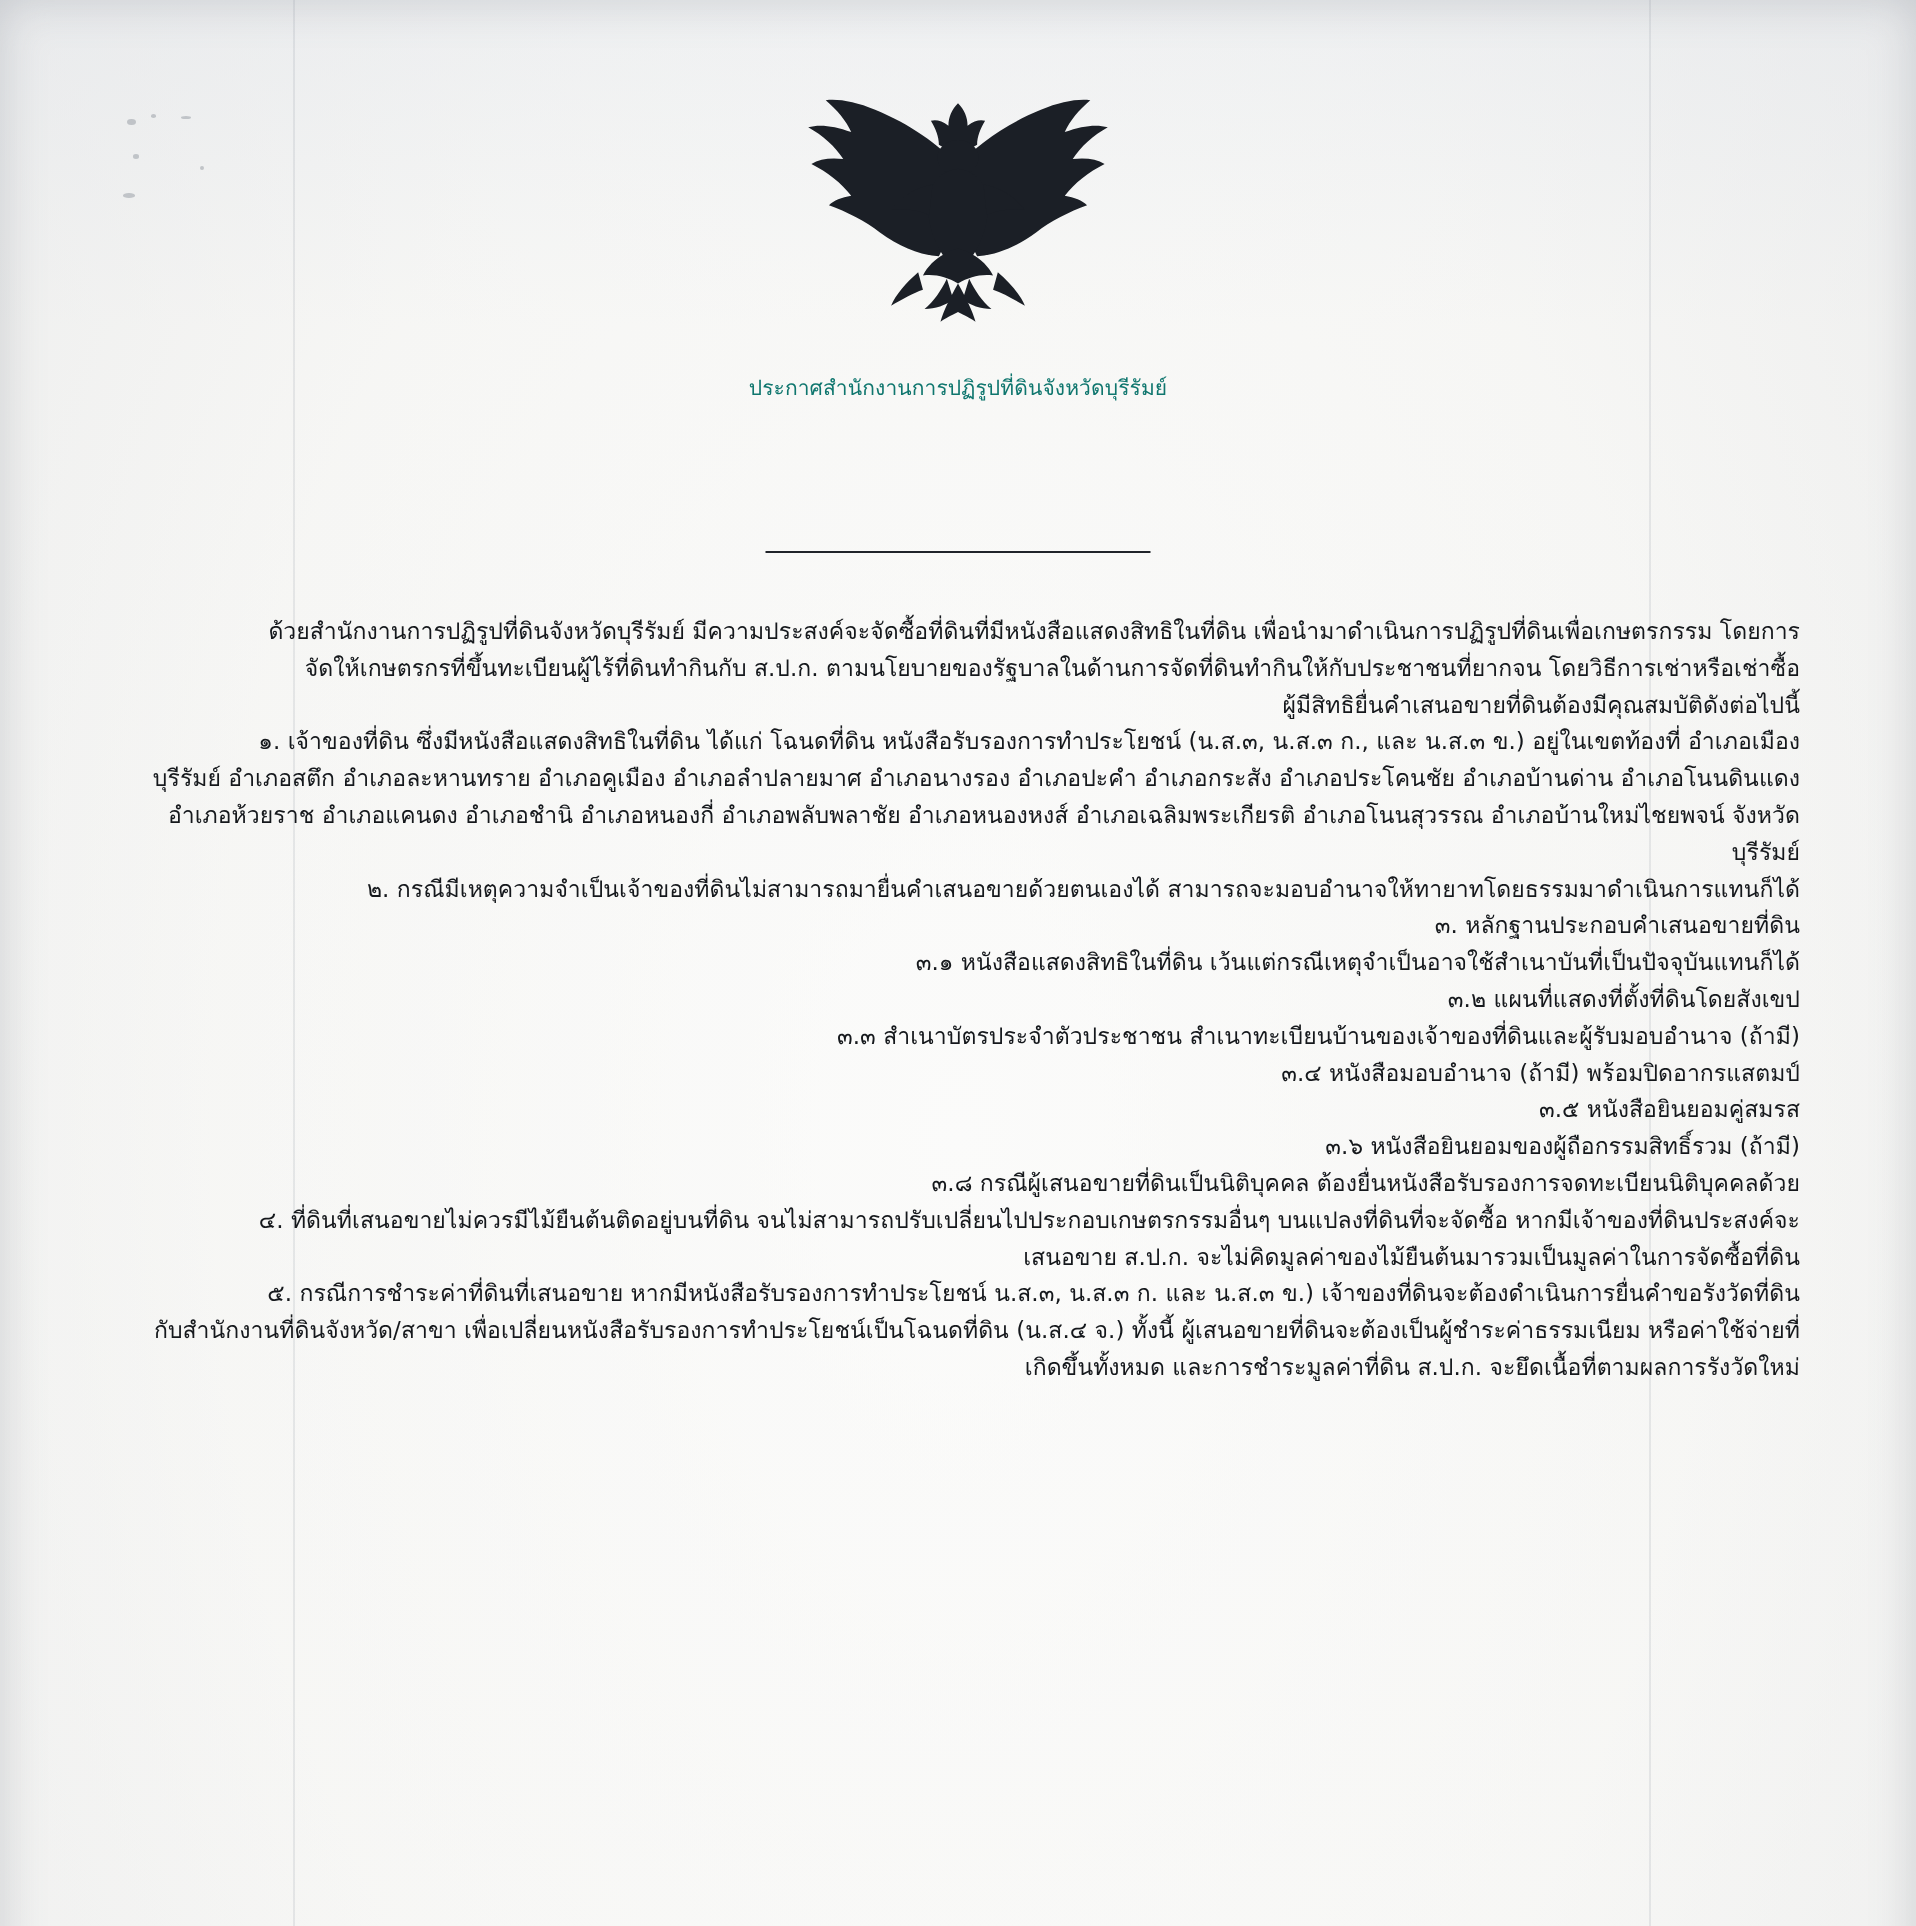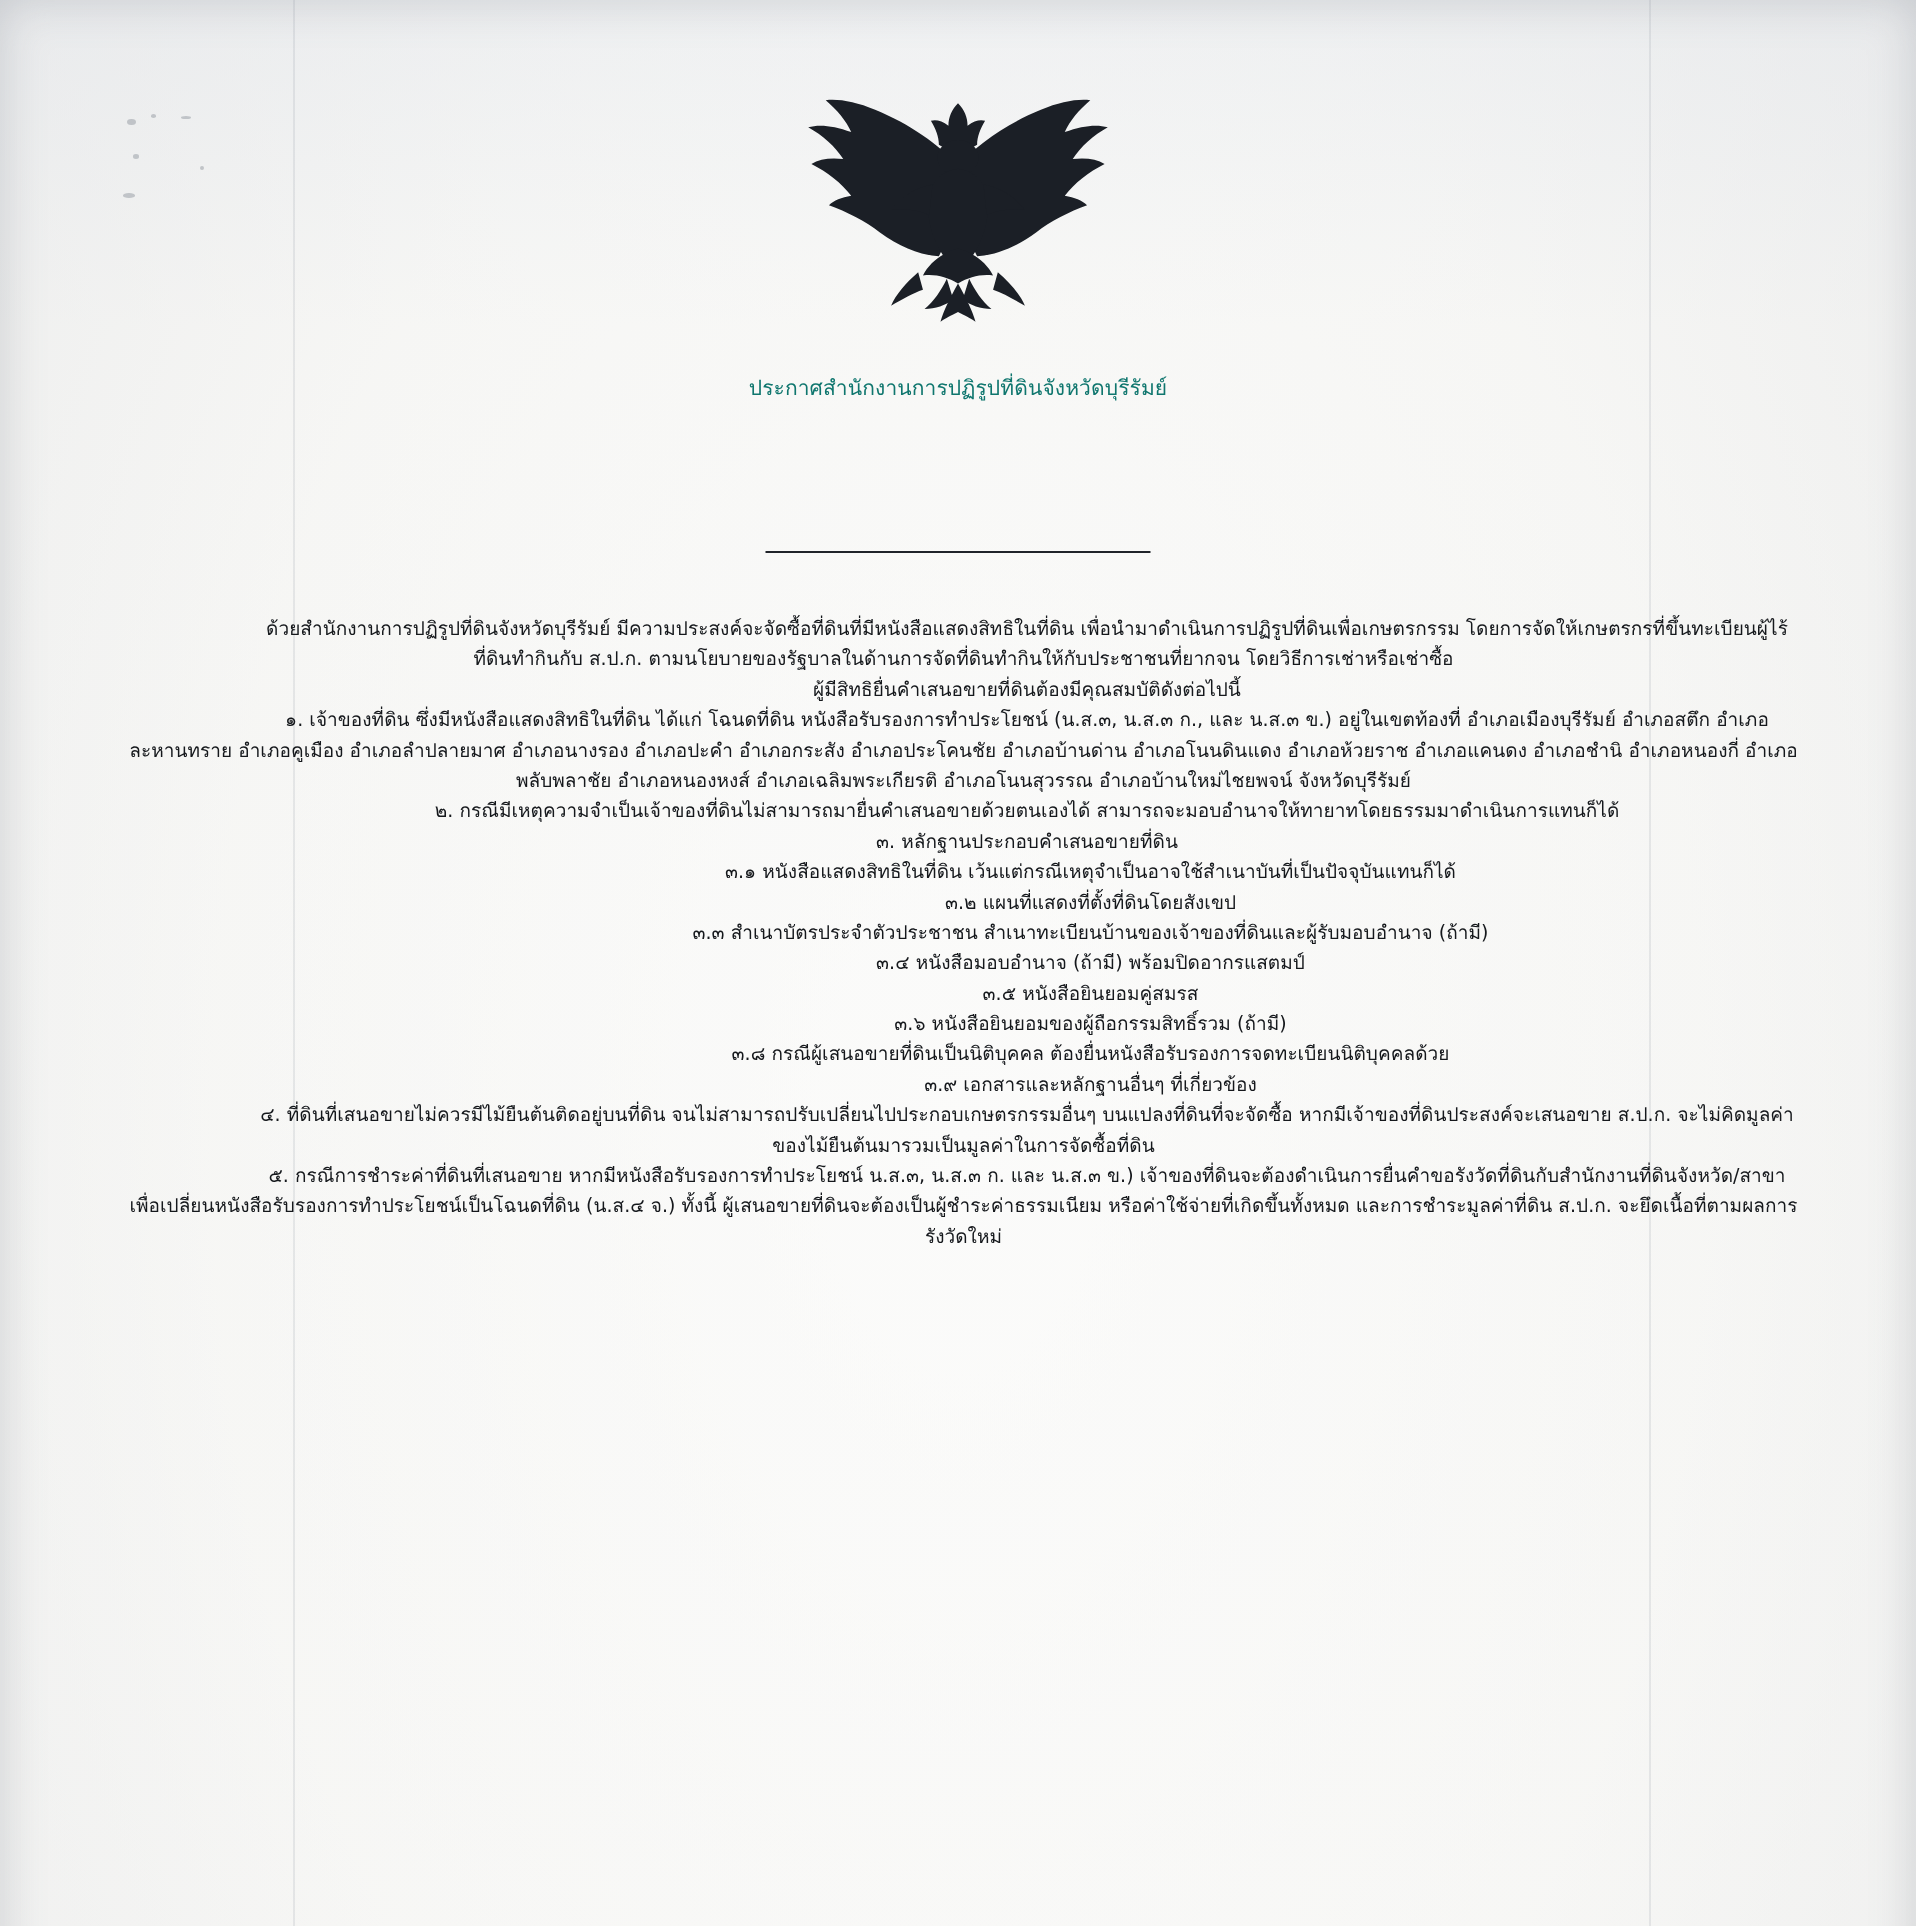--- a/index.html
+++ b/index.html
@@ -80,24 +80,24 @@
     background: #20242a;
   }
   .body-block {
     position: absolute;
     left: 127px;
     right: 116px;
     top: 613px;
   }
   p.para {
     margin: 0 0 0 0;
-    font-size: 19px;
+    font-size: 23px;
     line-height: 1.60;
     color: #15181c;
-    text-align: center;
+    text-align: right;
     letter-spacing: 0.04px;
   }
   .indent-1 { text-indent: 127px; }
   .indent-3 { padding-left: 254px; text-indent: 0; }
   .gap-sm { margin-top: 13px; }
   .gap-md { margin-top: 24px; }
 </style>
 </head>
 <body>
 
@@ -209,21 +209,20 @@
 
     <p class="para indent-3 gap-sm">๓.๔ หนังสือมอบอำนาจ (ถ้ามี) พร้อมปิดอากรแสตมป์</p>
 
     <p class="para indent-3 gap-sm">๓.๕ หนังสือยินยอมคู่สมรส</p>
 
     <p class="para indent-3 gap-sm">๓.๖ หนังสือยินยอมของผู้ถือกรรมสิทธิ์รวม (ถ้ามี)</p>
 
 
     <p class="para indent-3">๓.๘ กรณีผู้เสนอขายที่ดินเป็นนิติบุคคล ต้องยื่นหนังสือรับรองการจดทะเบียนนิติบุคคลด้วย</p>
 
-    <p class="para indent-3">๓.๙ เอกสารและหลักฐานอื่นๆ ที่เกี่ยวข้อง</p>
 
     <p class="para indent-1">๔. ที่ดินที่เสนอขายไม่ควรมีไม้ยืนต้นติดอยู่บนที่ดิน จนไม่สามารถปรับเปลี่ยนไปประกอบเกษตรกรรมอื่นๆ บนแปลงที่ดินที่จะจัดซื้อ หากมีเจ้าของที่ดินประสงค์จะเสนอขาย ส.ป.ก. จะไม่คิดมูลค่าของไม้ยืนต้นมารวมเป็นมูลค่าในการจัดซื้อที่ดิน</p>
 
     <p class="para indent-1 gap-sm">๕. กรณีการชำระค่าที่ดินที่เสนอขาย หากมีหนังสือรับรองการทำประโยชน์ น.ส.๓, น.ส.๓ ก. และ น.ส.๓ ข.) เจ้าของที่ดินจะต้องดำเนินการยื่นคำขอรังวัดที่ดินกับสำนักงานที่ดินจังหวัด/สาขา เพื่อเปลี่ยนหนังสือรับรองการทำประโยชน์เป็นโฉนดที่ดิน (น.ส.๔ จ.) ทั้งนี้ ผู้เสนอขายที่ดินจะต้องเป็นผู้ชำระค่าธรรมเนียม หรือค่าใช้จ่ายที่เกิดขึ้นทั้งหมด และการชำระมูลค่าที่ดิน ส.ป.ก. จะยึดเนื้อที่ตามผลการรังวัดใหม่</p>
   </div>
 
 </div>
 
 
 </body></html>

